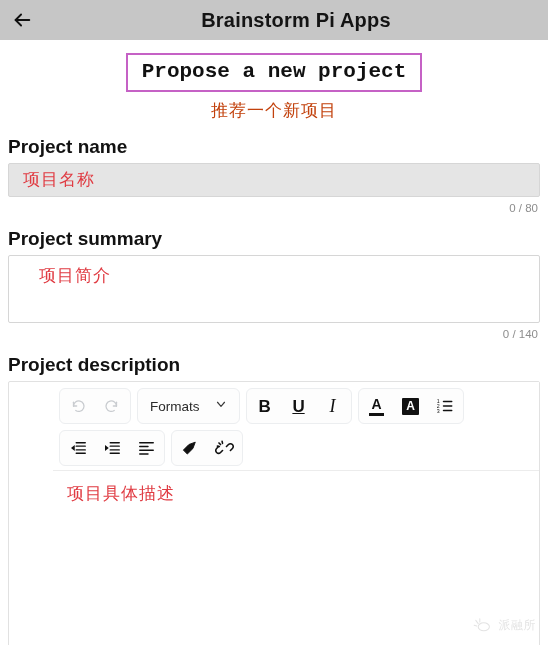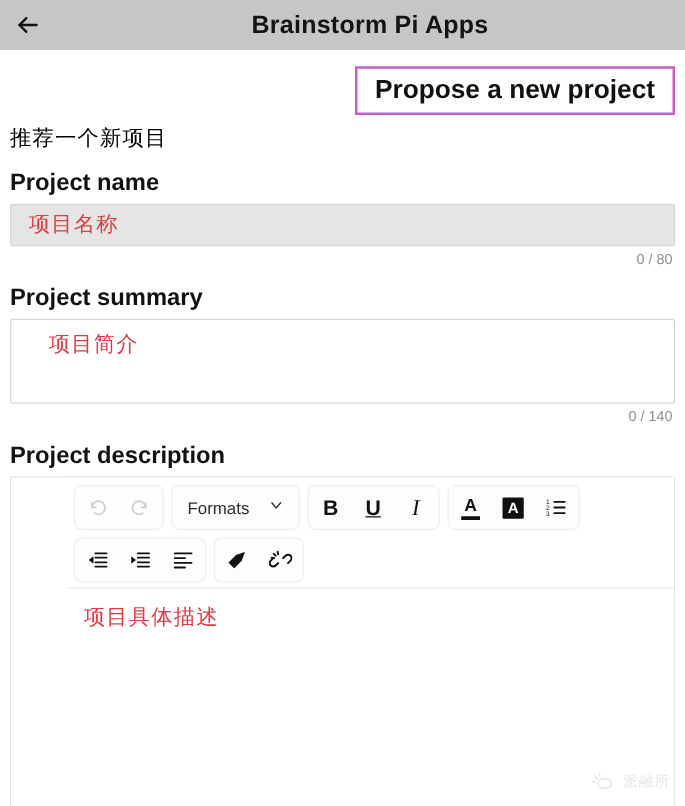--- a/index.html
+++ b/index.html
@@ -48,37 +48,39 @@
 
   
   .page {
     padding: 0 8px;
     position: relative;
   }
 
   
   .title-wrap {
     display: flex;
-    justify-content: flex-end;
+    justify-content: center;
     margin-top: 13px;
+    font-family: Liberation Mono, monospace;
   }
   .title-box {
     border: 2px solid #c561c5;
     padding: 5px 14px 7px;
     background: #fff;
   }
   .title-text {
     font-size: 21px;
     font-weight: bold;
     color: #111;
     line-height: 1.1;
     white-space: nowrap;
   }
   .title-note {
-    color: #000000;
+    text-align: center;
+    color: #c2410c;
     font-size: 17px;
     margin-top: 7px;
     letter-spacing: 1px;
   }
 
   
   .field-label {
     font-size: 19px;
     font-weight: bold;
     color: #121212;

